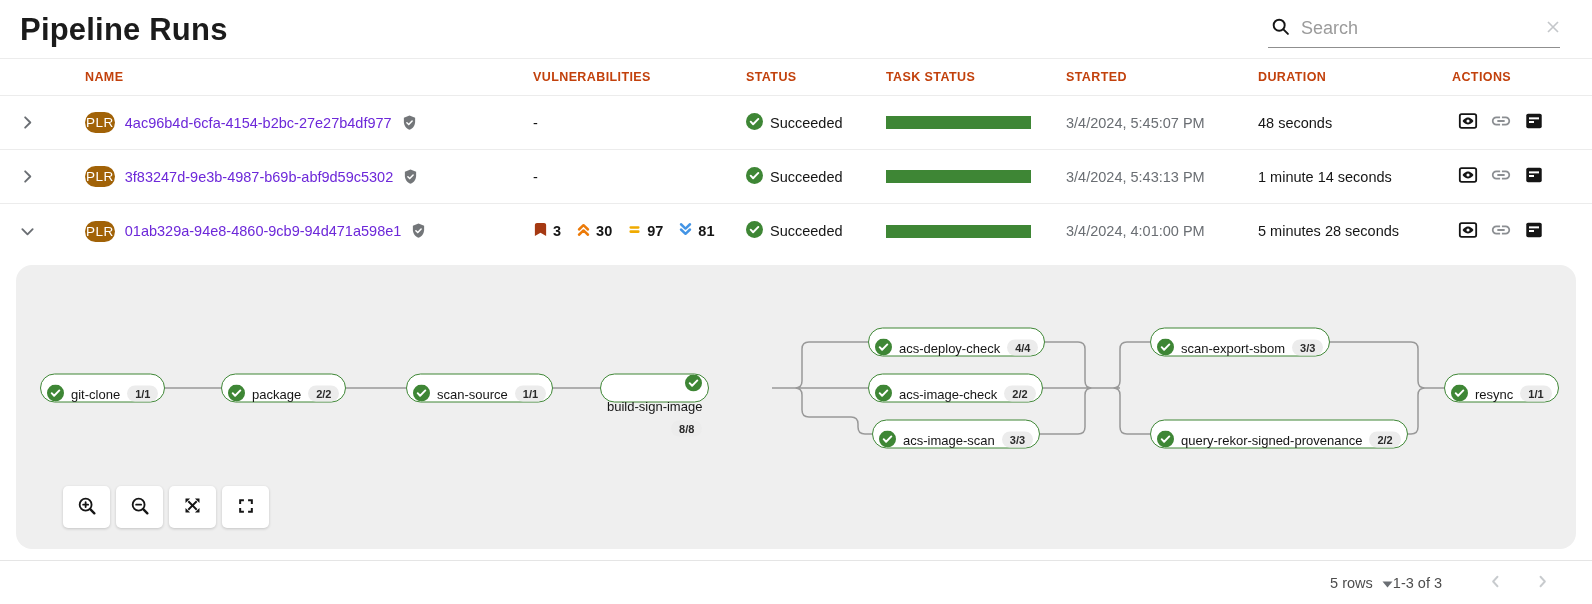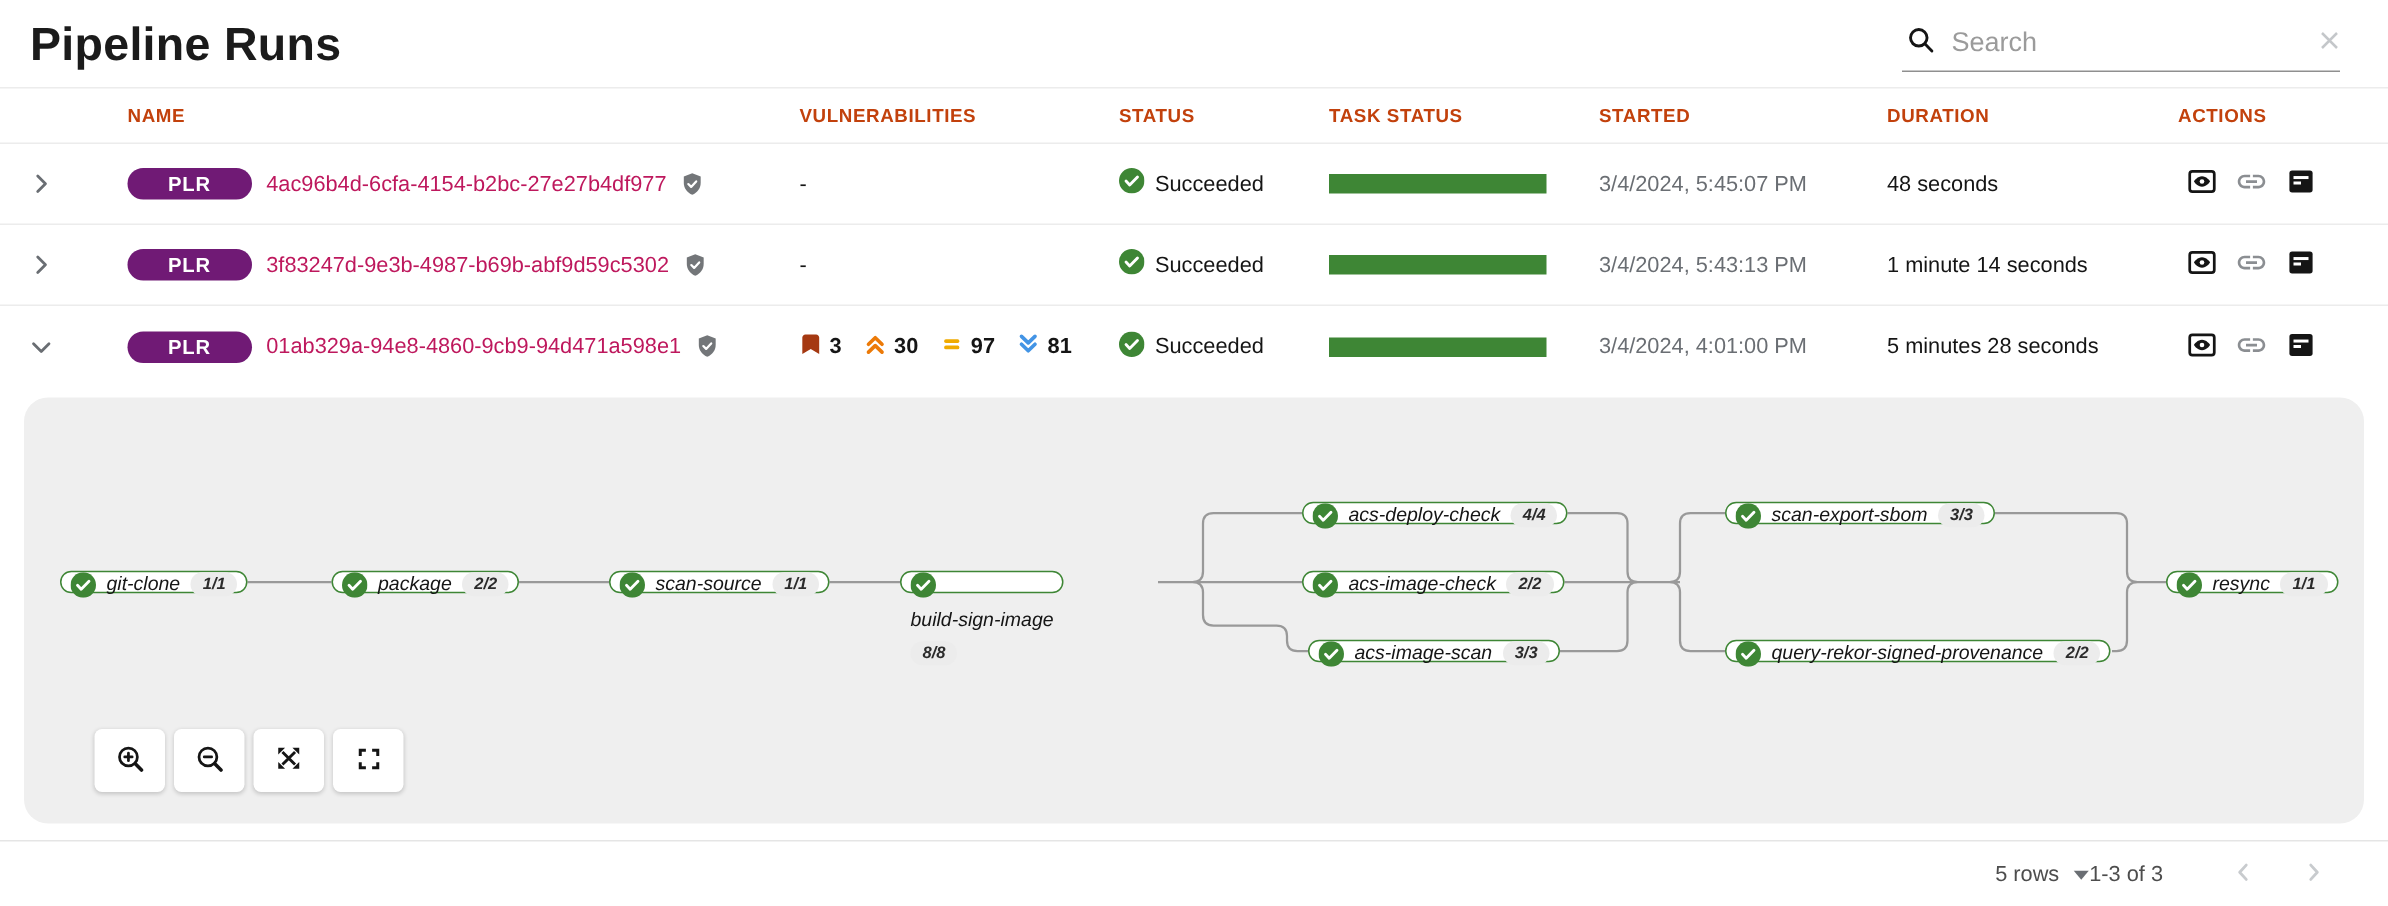--- a/index.html
+++ b/index.html
@@ -19,38 +19,38 @@
 
   
   .grid-cols { display:grid; grid-template-columns:85px 448px 213px 140px 180px 192px 194px 140px; }
   .thead { height:38px; align-items:center; border-top:1px solid #ececec; border-bottom:1px solid #ececec;
     color:#c2410c; font-size:12.5px; font-weight:700; letter-spacing:.4px; }
   .trow { height:54px; align-items:center; border-bottom:1px solid #ececec; font-size:14.5px; }
   .trow.expanded { border-bottom:none; }
   .cell-expander { display:flex; }
   .expander { background:none; border:none; cursor:pointer; margin-left:20px; display:flex; align-items:center; }
   .cell-name { display:flex; align-items:center; gap:10px; }
-  .plr-badge { background:#701a75; color:#fff; font-weight:700; font-size:13.5px; letter-spacing:.5px;
-    padding:3px 27px; border-radius:12px; }
-  .run-name { color:#be185d; }
+  .plr-badge { background:#a16207; color:#fff; font-weight:400; font-size:13.5px; letter-spacing:.5px;
+    padding:3px 1px; border-radius:12px; }
+  .run-name { color:#6d28d9; }
   .shield { display:flex; }
   .cell-vuln { display:flex; align-items:center; gap:15px; }
   .vuln-item { display:flex; align-items:center; gap:5px; font-weight:700; font-size:14.5px; }
   .cell-status { display:flex; align-items:center; gap:7px; }
   .taskbar { width:145px; height:13px; background:#3e8635; }
   .cell-started { color:#6a6e73; }
   .cell-actions { display:flex; align-items:center; gap:12px; padding-left:6px; }
 
   
   .graph-wrap { position:relative; margin:7px 16px 0 16px; height:284px;
     background:#efefef; border-radius:16px; overflow:hidden; }
   .edges { position:absolute; left:0; top:0; }
-  .gnode { position:absolute; transform:translateY(-50%); display:inline-flex; align-items:flex-start; gap:7px;
-    background:#fff; border:1.6px solid #3e8635; border-radius:15px; height:15px; padding:0 6px;
-    white-space:nowrap; cursor:pointer;font-style:italic; }
+  .gnode { position:absolute; transform:translateY(-50%); display:inline-flex; align-items:flex-end; gap:7px;
+    background:#fff; border:1.6px solid #3e8635; border-radius:15px; height:29px; padding:0 6px;
+    white-space:nowrap; cursor:pointer; }
   .gl { font-size:13px; color:#151515; }
   .gb { background:#ececec; border-radius:9px; padding:2px 8px; font-size:11px; font-weight:700; color:#2b2b2b; }
   .graph-controls { position:absolute; left:47px; bottom:21px; display:flex; gap:6px; }
   .gc-btn { width:47px; height:42px; background:#fff; border:none; border-radius:5px; cursor:pointer;
     box-shadow:0 1px 3px rgba(0,0,0,.18); display:flex; align-items:center; justify-content:center; }
 
   
   .bottom-divider { margin-top:11px; border-top:1px solid #e5e5e5; }
   .tfooter { height:44px; display:flex; align-items:center; justify-content:flex-end; padding-right:40px;
     font-size:14.5px; color:#4d4d4d; }

